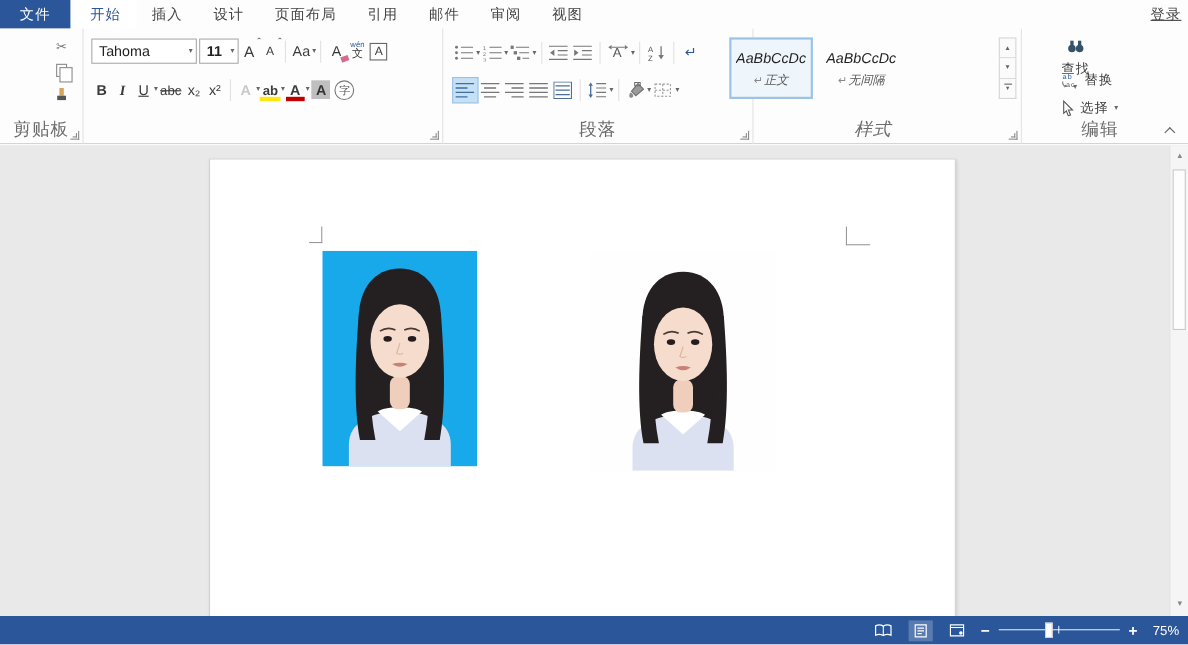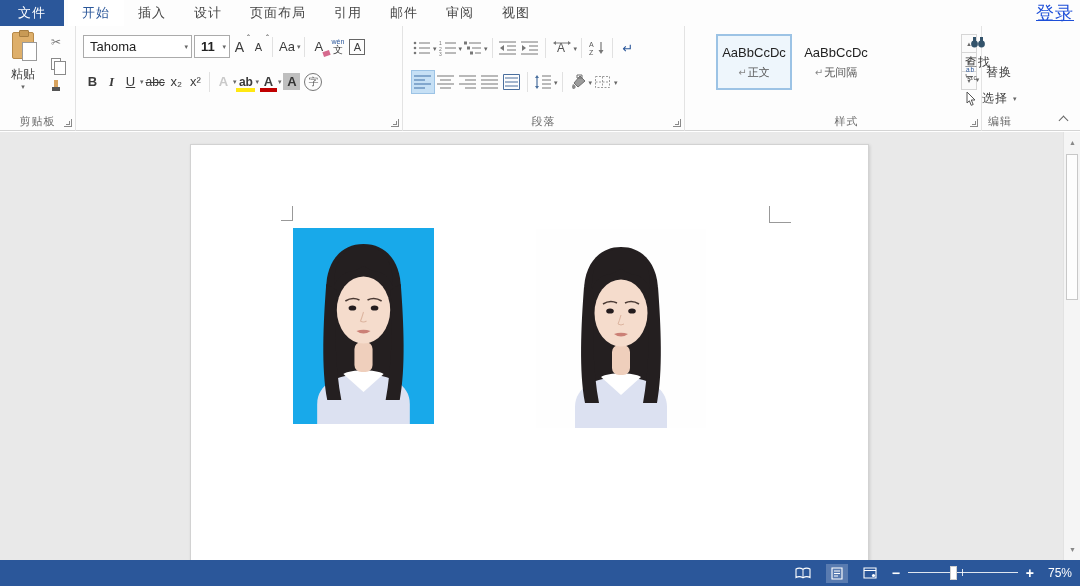--- a/index.html
+++ b/index.html
@@ -7,28 +7,28 @@
     font-family:"Liberation Sans","DejaVu Sans",sans-serif; }
   #app { position:relative; width:1080px; height:586px; background:#fff; }
 
   
   .tabbar { position:absolute; top:0; left:0; width:1080px; height:26px;
     background:#fdfdfd; display:flex; align-items:stretch; font-size:13px; color:#444; }
   .tab { display:flex; align-items:center; padding:0 14px; cursor:default; letter-spacing:1px; }
   .tab.file { background:#2b579a; color:#fff; padding:0 18px; margin-right:4px; }
   .tab.active { color:#2b579a; background:#fff; }
   .signin { position:absolute; right:6px; top:0; height:26px; display:flex; align-items:center;
-    font-size:18px; color:#1d4ed8; letter-spacing:1px;text-decoration:underline; }
+    font-size:13px; color:#404040; letter-spacing:1px;text-decoration:underline; }
 
   
   .ribbon { position:absolute; top:26px; left:0; width:1080px; height:105px;
     background:#fdfdfd; border-bottom:1px solid #d4d4d4; }
   .rgroup { position:absolute; top:0; height:105px; border-right:1px solid #e3e3e3; }
   .grp-label { position:absolute; bottom:2px; left:0; right:0; text-align:center;
-    font-size:11px; color:#6b6b6b; letter-spacing:1px; }
+    font-size:16px; color:#6b6b6b; letter-spacing:1px; }
   .launcher { position:absolute; right:3px; bottom:4px; width:8px; height:8px;
     border-right:1px solid #8a8a8a; border-bottom:1px solid #8a8a8a; }
   .launcher::after { content:""; position:absolute; right:1px; bottom:1px; width:3px; height:3px;
     border-right:1px solid #8a8a8a; border-bottom:1px solid #8a8a8a; }
 
   
   .g-clip { left:0; width:76px; }
   .paste-btn { position:absolute; left:6px; top:6px; width:34px; height:78px;
     display:flex; flex-direction:column; align-items:center; }
   .clipboard-ic { width:22px; height:27px; background:#deaf6a; border:1px solid #b78a4a;
@@ -48,21 +48,21 @@
   .painter-ic::before { content:""; position:absolute; left:4px; top:0; width:4px; height:7px; background:#d8a35e; }
   .painter-ic::after { content:""; position:absolute; left:2px; top:7px; width:8px; height:4px; background:#555; }
 
   
   .g-font { left:76px; width:327px; }
   .frow { position:absolute; left:7px; display:flex; align-items:center; }
   .frow1 { top:9px; } .frow2 { top:44px; }
   .combo { height:23px; border:1px solid #ababab; background:#fff; display:flex;
     align-items:center; font-size:13px; color:#222; padding:0 3px 0 6px; }
   .combo .arr { margin-left:auto; }
-  .combo.name { width:109px; } .combo.size { width:36px; margin-left:2px;font-weight:bold; }
+  .combo.name { width:96px; } .combo.size { width:36px; margin-left:2px;font-weight:bold; }
   .arr { font-size:7px; color:#666; line-height:1; }
   .rbtn { min-width:19px; height:23px; display:flex; align-items:center; justify-content:center;
     font-size:13px; color:#3b3b3b; padding:0 2px; cursor:default; }
   .rbtn.small-gap { padding:0 1px; }
   .sep { width:1px; height:20px; background:#e1e1e1; margin:0 4px; }
   .bld { font-weight:bold; } .ita { font-style:italic; font-family:"Liberation Serif",serif; font-weight:bold; }
   .und { text-decoration:underline; } .strike { text-decoration:line-through; font-size:12px; }
   .grow { font-size:14px; position:relative; } .shrink { font-size:11px; position:relative; }
   .caret-up::after { content:"ˆ"; position:absolute; top:-2px; right:-1px; font-size:9px; color:#555; }
   .phonetic { display:flex; flex-direction:column; align-items:center; line-height:1; }
@@ -85,21 +85,21 @@
   
   .g-para { left:403px; width:282px; }
   .prow { position:absolute; left:8px; display:flex; align-items:center; }
   .prow1 { top:10px; } .prow2 { top:44px; }
   .pbtn { height:24px; min-width:22px; display:flex; align-items:center; justify-content:center;
     padding:0 2px; }
   .pbtn.active { background:#c6e0f5; border:1px solid #9cc3e5; }
   .retmark { font-size:13px; color:#2b579a; }
 
   
-  .g-styles { left:712px; width:270px; }
+  .g-styles { left:659px; width:270px;font-style:italic; }
   .style-card { position:absolute; top:8px; width:76px; height:56px; background:#fdfdfd;
     display:flex; flex-direction:column; align-items:center; justify-content:center; cursor:default; }
   .style-card.selected { border:2px solid #9cc3e5; background:#eef6fc; }
   .sc1 { left:4px; } .sc2 { left:86px; } .sc3 { left:166px; width:78px; }
   .style-preview { font-size:13px; color:#222; white-space:nowrap; overflow:hidden; max-width:72px; }
   .style-preview.big { font-size:22px; font-weight:bold; font-family:"Liberation Serif",serif; }
   .style-name { font-size:11px; color:#555; margin-top:5px; white-space:nowrap; }
   .style-name .marker { color:#888; margin-right:1px; font-size:10px; }
   .gallery-btns { position:absolute; right:4px; top:8px; width:16px; height:56px; display:flex;
     flex-direction:column; }
@@ -174,25 +174,20 @@
     <div class="tab">引用</div>
     <div class="tab">邮件</div>
     <div class="tab">审阅</div>
     <div class="tab">视图</div>
     <div class="signin">登录</div>
   </div>
 
   <div class="ribbon">
 
     <div class="rgroup g-clip">
-      <div class="paste-btn">
-        <span class="clipboard-ic"></span>
-        <span class="paste-txt">粘贴</span>
-        <span class="arr">▾</span>
-      </div>
       <div class="mini-col">
         <span class="mini-ic">✂</span>
         <span class="mini-ic">
             <span class="copy-ic"></span>
           </span>
         <span class="mini-ic">
             <span class="painter-ic"></span>
           </span>
       </div>
       <div class="grp-label">剪贴板</div>

